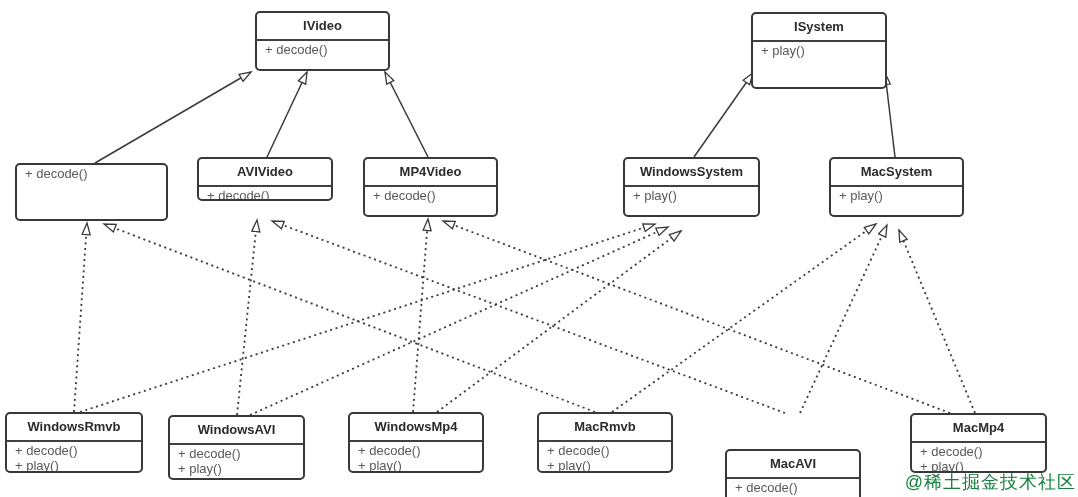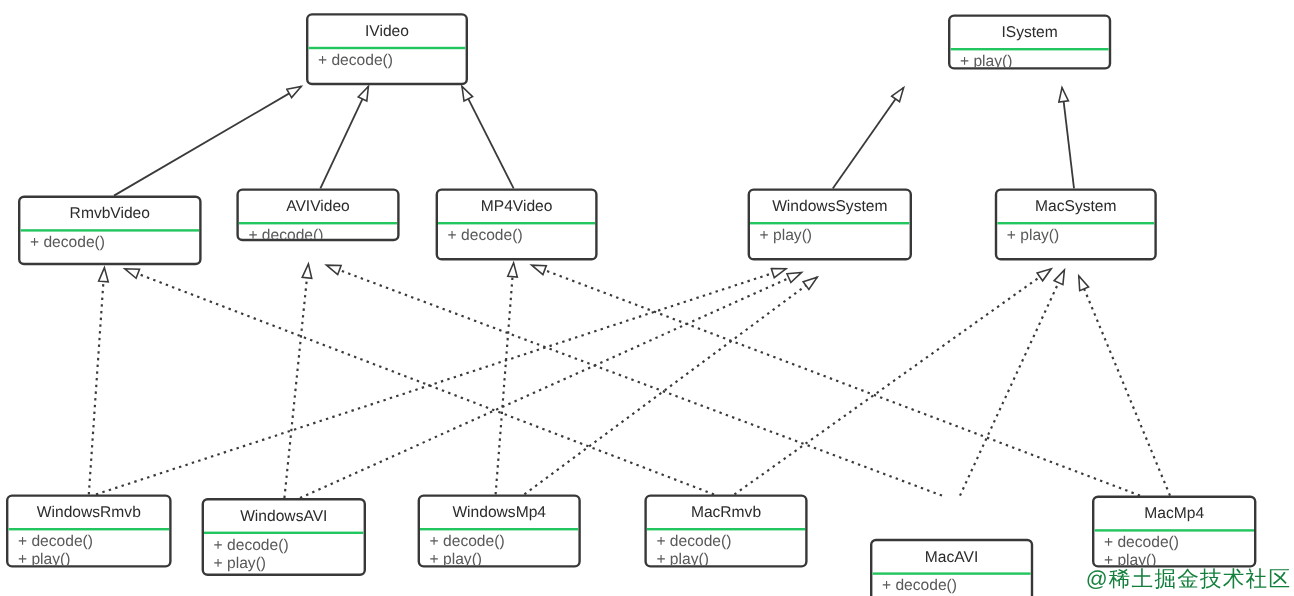--- a/index.html
+++ b/index.html
@@ -9,22 +9,22 @@
   }
   svg.edges { position:absolute; left:0; top:0; width:1078px; height:497px; }
   .edge { fill:none; stroke:#3a3a3a; }
   .edge-solid  { stroke-width:1.5; }
   .edge-dotted { stroke-width:1.8; stroke-dasharray:2 3.6; }
   .uml-class {
     position:absolute; background:#ffffff; border:2px solid #383838;
     border-radius:5px; box-sizing:border-box; overflow:hidden;
   }
   .uml-title {
-    height:26px; line-height:26px; text-align:center; font-weight:normal;
-    font-size:13px; color:#2b2b2b; border-bottom:2px solid #22c55e;
+    height:26px; line-height:26px; text-align:center; font-weight:bold;
+    font-size:13px; color:#2b2b2b; border-bottom:2px solid #404040;
     white-space:nowrap;
   }
   .uml-members { padding:1px 8px 2px; }
   .uml-member {
     font-size:13px; line-height:15px; color:#595959; white-space:nowrap;
   }
   .watermark {
     position:absolute; right:2px; bottom:3px; font-size:18px;
     color:#15803d; letter-spacing:1px;
   }
@@ -60,28 +60,27 @@
       </g>
   </svg>
 
   <div id="class-layer">
       <div class="uml-class" style="left: 255px; top: 11px; width: 135px; height: 60px;">
       <div class="uml-title">IVideo</div>
       <div class="uml-members">
           <div class="uml-member">+ decode()</div>
         </div>
     </div>
-      <div class="uml-class" style="left: 751px; top: 12px; width: 136px; height: 46px; margin-left: 39px;">
+      <div class="uml-class" style="left: 751px; top: 12px; width: 136px; height: 77px;">
       <div class="uml-title">ISystem</div>
       <div class="uml-members">
           <div class="uml-member">+ play()</div>
         </div>
     </div>
       <div class="uml-class" style="left: 15px; top: 163px; width: 153px; height: 58px;">
-      <div class="uml-title">RmvbVideo</div>
       <div class="uml-members">
           <div class="uml-member">+ decode()</div>
         </div>
     </div>
       <div class="uml-class" style="left: 197px; top: 157px; width: 136px; height: 44px;">
       <div class="uml-title">AVIVideo</div>
       <div class="uml-members">
           <div class="uml-member">+ decode()</div>
         </div>
     </div>

